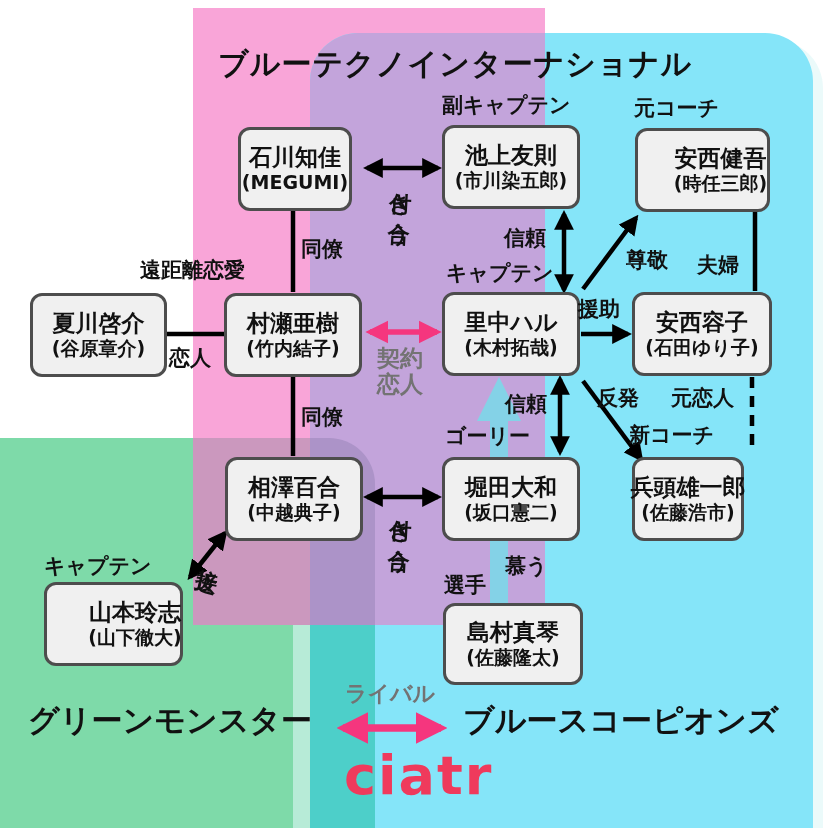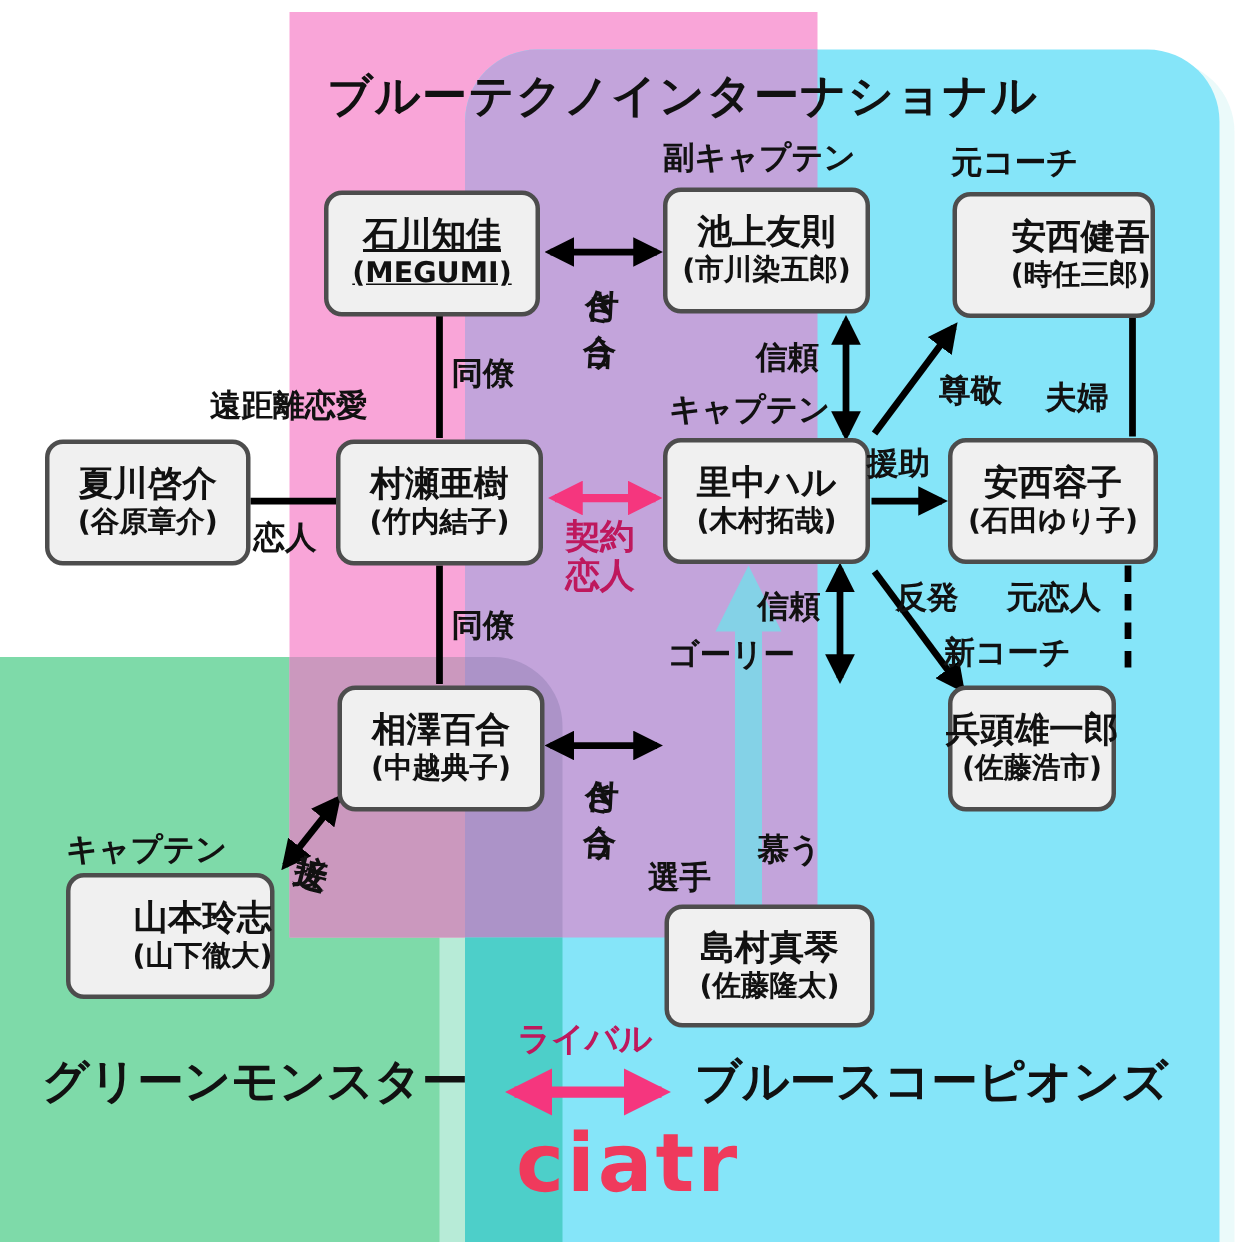--- a/index.html
+++ b/index.html
@@ -15,21 +15,21 @@
   .bg-triple{left:310px;top:438px;width:65px;height:187px;background:#AC93C8;border-radius:0 46px 0 0;}
   .bg-teal{left:310px;top:625px;width:65px;height:203px;background:#4DCFC9;}
   svg.wires{position:absolute;left:0;top:0;}
   .pbox{position:absolute;height:84px;background:#F0F0F0;border:3px solid #4d4d4d;border-radius:12px;
         display:flex;flex-direction:column;align-items:center;justify-content:center;line-height:1.2;
         box-sizing:border-box;}
   .pname{font-size:23px;white-space:nowrap;}
   .pactor{font-size:19px;white-space:nowrap;}
   .lbl{position:absolute;font-size:21px;white-space:nowrap;line-height:1.15;}
   .vert{writing-mode:vertical-rl;text-orientation:upright;font-size:22px;letter-spacing:2px;}
-  .pinktxt{color:#be185d;}
+  .pinktxt{color:#737373;}
   .title{position:absolute;left:218px;top:44px;font-size:30px;letter-spacing:1px;white-space:nowrap;}
   .team{position:absolute;font-size:31px;white-space:nowrap;}
   .logo{position:absolute;left:344px;top:744px;font-size:54px;color:#EF3A5C;letter-spacing:2px;}
 </style>
 </head>
 <body>
 
 <div class="stage">
 
   <div class="bg bg-green"></div>
@@ -67,21 +67,21 @@
     </g>
     <g stroke="#F5367E">
       <line x1="370" y1="332" x2="437" y2="332" stroke-width="5.5" marker-start="url(#mP)" marker-end="url(#mP)"></line>
       <line x1="343" y1="728" x2="441" y2="728" stroke-width="7.5" marker-start="url(#mP)" marker-end="url(#mP)"></line>
     </g>
     <path d="M499,377 L521,421 L508,421 L508,606 L490,606 L490,421 L477,421 Z" fill="#84D2E7" stroke="none"></path>
   </svg>
 
   <div class="title">ブルーテクノインターナショナル</div>
 
-  <div class="pbox" style="left:216px;top:127px;width:144px;text-decoration:underline;">
+  <div class="pbox" style="left:238px;top:127px;width:114px;">
     <span class="pname">石川知佳</span>
     <span class="pactor">(MEGUMI)</span>
   </div>
   <div class="pbox" style="left:442px;top:125px;width:138px;">
     <span class="pname">池上友則</span>
     <span class="pactor">(市川染五郎)</span>
   </div>
   <div class="pbox" style="left:635px;top:128px;width:135px;padding-left:36px;">
     <span class="pname">安西健吾</span>
     <span class="pactor">(時任三郎)</span>
@@ -99,40 +99,44 @@
     <span class="pactor">(木村拓哉)</span>
   </div>
   <div class="pbox" style="left:632px;top:292px;width:140px;">
     <span class="pname">安西容子</span>
     <span class="pactor">(石田ゆり子)</span>
   </div>
   <div class="pbox" style="left:225px;top:457px;width:138px;">
     <span class="pname">相澤百合</span>
     <span class="pactor">(中越典子)</span>
   </div>
+  <div class="pbox" style="left:442px;top:457px;width:138px;">
+    <span class="pname">堀田大和</span>
+    <span class="pactor">(坂口憲二)</span>
+  </div>
   <div class="pbox" style="left:632px;top:457px;width:112px;">
     <span class="pname">兵頭雄一郎</span>
     <span class="pactor">(佐藤浩市)</span>
   </div>
   <div class="pbox" style="left:44px;top:582px;width:139px;padding-left:43px;">
     <span class="pname">山本玲志</span>
     <span class="pactor">(山下徹大)</span>
   </div>
   <div class="pbox" style="left:443px;top:603px;width:140px;height:82px;">
     <span class="pname">島村真琴</span>
     <span class="pactor">(佐藤隆太)</span>
   </div>
 
   <div class="lbl" style="left:442px;top:93px;">副キャプテン</div>
   <div class="lbl" style="left:634px;top:96px;">元コーチ</div>
   <div class="lbl" style="left:446px;top:261px;">キャプテン</div>
   <div class="lbl" style="left:445px;top:424px;">ゴーリー</div>
   <div class="lbl" style="left:629px;top:423px;text-align:center;">新コーチ</div>
   <div class="lbl" style="left:44px;top:554px;">キャプテン</div>
-  <div class="lbl" style="left:432px;top:573px;text-align:center;">選手</div>
+  <div class="lbl" style="left:444px;top:573px;text-align:center;">選手</div>
 
   <div class="lbl vert" style="left:388px;top:176px;transform:rotate(3deg);">付き合う</div>
   <div class="lbl" style="left:301px;top:237px;">同僚</div>
   <div class="lbl" style="left:140px;top:258px;">遠距離恋愛</div>
   <div class="lbl" style="left:169px;top:346px;">恋人</div>
   <div class="lbl pinktxt" style="left:377px;top:345px;font-size:23px;">
     <div>契約</div>
     <div>恋人</div>
   </div>
   <div class="lbl" style="left:504px;top:226px;">信頼</div>

